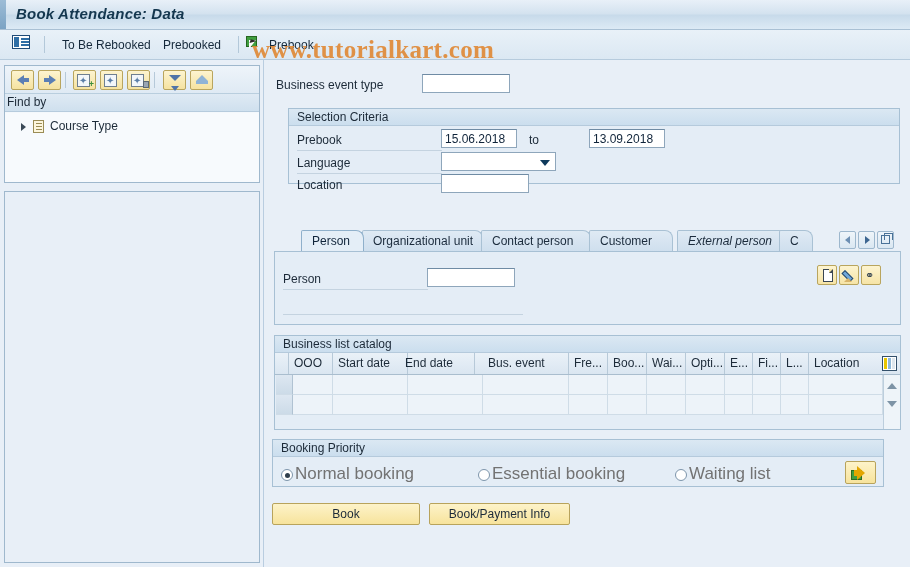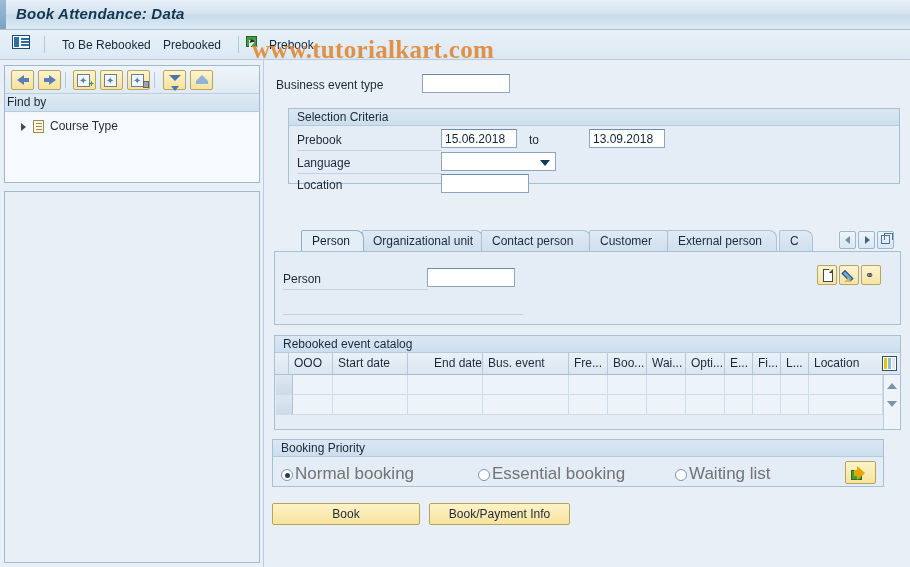--- a/index.html
+++ b/index.html
@@ -563,21 +563,21 @@
         </div>
         <div class="tab" style="left:88px; width:121px;">
           <span>Organizational unit</span>
         </div>
         <div class="tab" style="left:207px; width:110px;">
           <span>Contact person</span>
         </div>
         <div class="tab" style="left:315px; width:84px;">
           <span>Customer</span>
         </div>
-        <div class="tab" style="left:393px; width:110px;">
+        <div class="tab" style="left:403px; width:110px;font-style:italic;">
           <span>External person</span>
         </div>
         <div class="tab" style="left:505px; width:34px;">
           <span>C</span>
         </div>
         <div class="tabnav" style="left:565px;">
             <span class="tl"></span>
           </div>
         <div class="tabnav" style="left:584px;">
             <span class="tr"></span>
@@ -599,27 +599,27 @@
         <div class="sqbtn" style="left:564px; top:13px;">
             <span class="ic-pencil"></span>
           </div>
         <div class="sqbtn" style="left:586px; top:13px;">
             <span class="ic-glasses">⚭</span>
           </div>
       </div>
     </div>
 
     <div class="group" id="catalog">
-      <div class="group-title">Rebooked event catalog</div>
+      <div class="group-title">Business list catalog</div>
 
       <div class="tbl-head">
         <div class="th" style="left:0px;  width:14px;"></div>
         <div class="th" style="left:14px; width:44px;">OOO</div>
         <div class="th" style="left:58px; width:75px;">Start date</div>
-        <div class="th" style="left:133px;width:75px;text-align:right;">End date</div>
+        <div class="th" style="left:125px;width:75px;">End date</div>
         <div class="th" style="left:208px;width:86px;">Bus. event</div>
         <div class="th" style="left:294px;width:39px;">Fre...</div>
         <div class="th" style="left:333px;width:39px;">Boo...</div>
         <div class="th" style="left:372px;width:39px;">Wai...</div>
         <div class="th" style="left:411px;width:39px;">Opti...</div>
         <div class="th" style="left:450px;width:28px;">E...</div>
         <div class="th" style="left:478px;width:28px;">Fi...</div>
         <div class="th" style="left:506px;width:28px;">L...</div>
         <div class="th" style="left:534px;width:70px; border-right:none;">Location</div>
         <div class="ic-columns">

